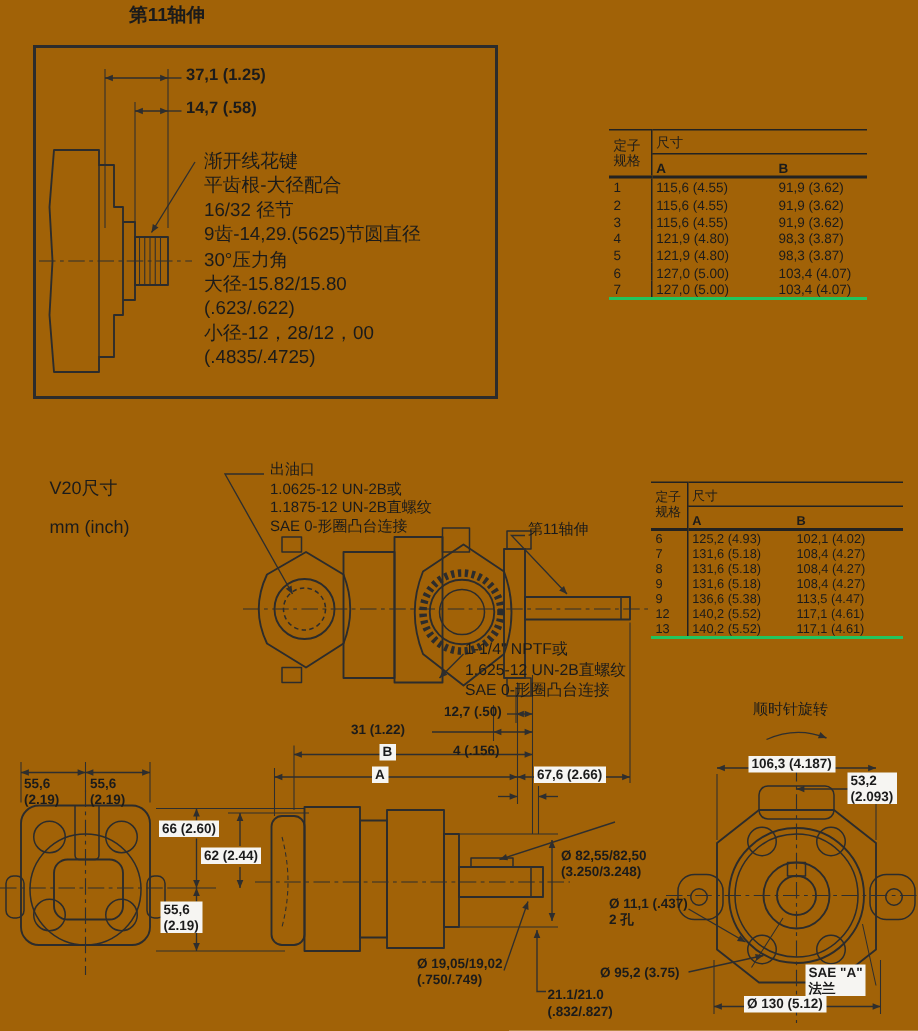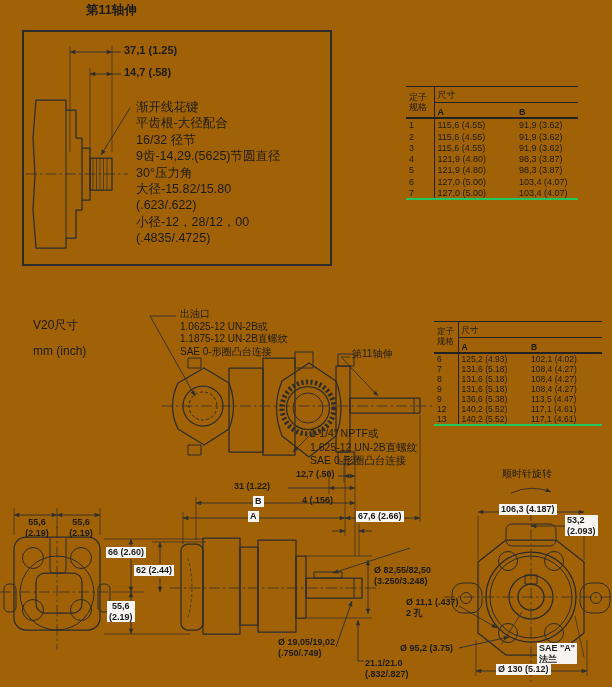--- a/index.html
+++ b/index.html
@@ -10,21 +10,21 @@
   .ol2{fill:none;stroke:#2c2c2c;stroke-width:1;stroke-linejoin:round}
   .dim{fill:none;stroke:#2e2e2e;stroke-width:0.9}
   .thin{fill:none;stroke:#2e2e2e;stroke-width:0.7}
   .cl{fill:none;stroke:#2e2e2e;stroke-width:0.75;stroke-dasharray:11 3 2.5 3}
   .dash{stroke-dasharray:3 2.2}
   .teeth{fill:none;stroke:#2c2c2c;stroke-width:5;stroke-dasharray:2.2 2.4}
   .lbl{position:absolute;font-size:9px;font-weight:700;line-height:1.18;
        white-space:pre-line;color:#1b1b1b}
   .sm{font-size:8.5px}
   .bgm{background:#f6f5f2;padding:0 2px}
-  .ctr{text-align:center}
+  .ctr{}
   .title-top{font-size:12.5px;font-weight:700}
   .boxdim{font-size:11px;font-weight:700}
   .notes{font-size:12.5px;font-weight:400;line-height:16.4px;white-space:pre-line}
   .v20{font-size:12px;font-weight:400}
   .mminch{font-size:12px;font-weight:400}
   .callout{font-size:10px;font-weight:400;line-height:12.6px}
   .callout-lg{font-size:10.5px;line-height:13.5px}
   .shaft-box{position:absolute;left:22px;top:30px;width:306px;height:232px;border:2px solid #2c2c2c}
   .stbl{position:absolute;border-collapse:collapse;border-top:1.6px solid #222;
         border-bottom:2px solid #22c55e;color:#1b1b1b}

